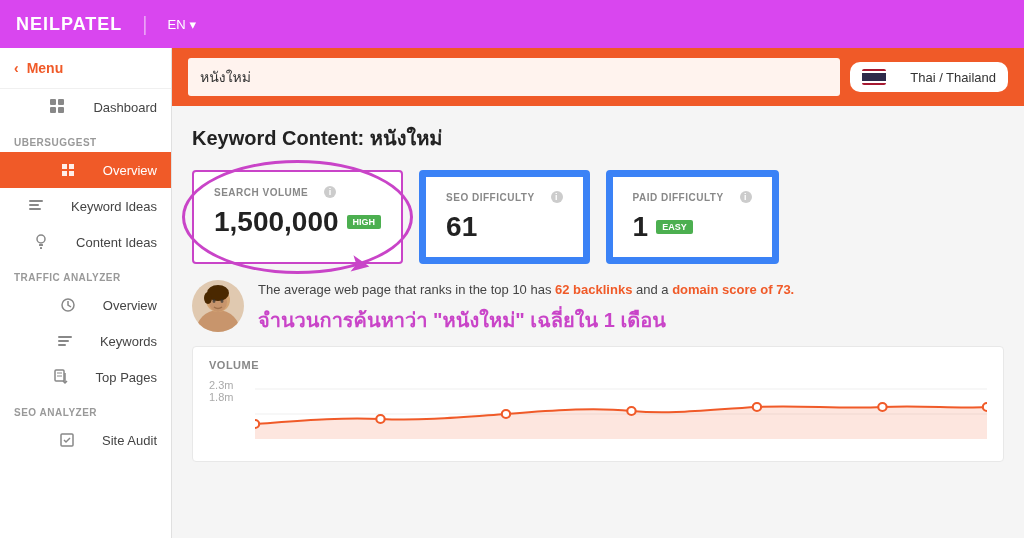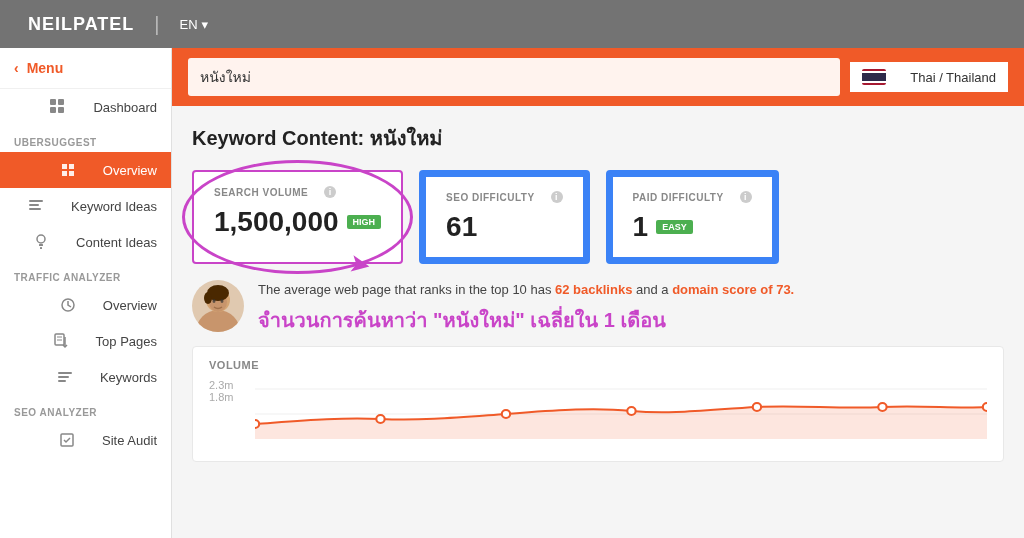--- a/index.html
+++ b/index.html
@@ -1,24 +1,24 @@
 <!DOCTYPE html>
 <html><head>
   <meta charset="utf-8">
   <style>
     * { margin: 0; padding: 0; box-sizing: border-box; }
     body { font-family: Arial, sans-serif; display: flex; flex-direction: column; width: 1024px; height: 538px; overflow: hidden; background: #f5f5f5; }
 
     
     .top-nav {
-      background: #737373;
+      background: #d946ef;
       height: 48px;
       display: flex;
       align-items: center;
-      padding: 0 28px;
+      padding: 0 16px;
       gap: 20px;
       flex-shrink: 0;
     }
     .brand-logo {
       color: white;
       font-weight: 900;
       font-size: 18px;
       letter-spacing: 1px;
     }
     .nav-divider {
@@ -122,21 +122,21 @@
       color: #333;
       display: flex;
       align-items: center;
     }
     .search-input-text {
       font-size: 14px;
       color: #333;
     }
     .country-selector {
       background: white;
-      border-radius: 0;
+      border-radius: 10px;
       padding: 7px 12px;
       display: flex;
       align-items: center;
       gap: 24px;
       font-size: 13px;
       color: #333;
       white-space: nowrap;
     }
 
     
@@ -378,39 +378,39 @@
             <circle cx="8" cy="8" r="6"></circle>
             <path d="M8 4v4l3 2"></path>
           </svg>
       </span>
       <span>Overview</span>
     </div>
 
     <div class="sidebar-item">
       <span class="icon">
         <svg class="icon-svg" viewBox="0 0 16 16" fill="#888">
+            <rect x="1" y="3" width="14" height="2" rx="1"></rect>
+            <rect x="1" y="7" width="11" height="2" rx="1"></rect>
+            <rect x="1" y="11" width="8" height="2" rx="1"></rect>
+          </svg>
+      </span>
+      <span>Keywords</span>
+    </div>
+
+    <div class="sidebar-item">
+      <span class="icon">
+        <svg class="icon-svg" viewBox="0 0 16 16" fill="#888">
             <rect x="2" y="1" width="9" height="11" rx="1" fill="none" stroke="#888" stroke-width="1.5"></rect>
             <line x1="4" y1="4" x2="9" y2="4" stroke="#888" stroke-width="1"></line>
             <line x1="4" y1="7" x2="9" y2="7" stroke="#888" stroke-width="1"></line>
             <line x1="12" y1="4" x2="12" y2="14" stroke="#888" stroke-width="1.5"></line>
             <polyline points="10,12 12,14 14,12" stroke="#888" stroke-width="1.5" fill="none"></polyline>
           </svg>
       </span>
       <span>Top Pages</span>
-    </div>
-
-    <div class="sidebar-item">
-      <span class="icon">
-        <svg class="icon-svg" viewBox="0 0 16 16" fill="#888">
-            <rect x="1" y="3" width="14" height="2" rx="1"></rect>
-            <rect x="1" y="7" width="11" height="2" rx="1"></rect>
-            <rect x="1" y="11" width="8" height="2" rx="1"></rect>
-          </svg>
-      </span>
-      <span>Keywords</span>
     </div>
 
     <div class="sidebar-section-label">SEO ANALYZER</div>
 
     <div class="sidebar-item">
       <span class="icon">
         <svg class="icon-svg" viewBox="0 0 16 16" fill="none" stroke="#888" stroke-width="1.5">
             <rect x="2" y="2" width="12" height="12" rx="1"></rect>
             <polyline points="5,8 7,10 11,6" stroke="#888" stroke-width="1.5" fill="none"></polyline>
           </svg>

